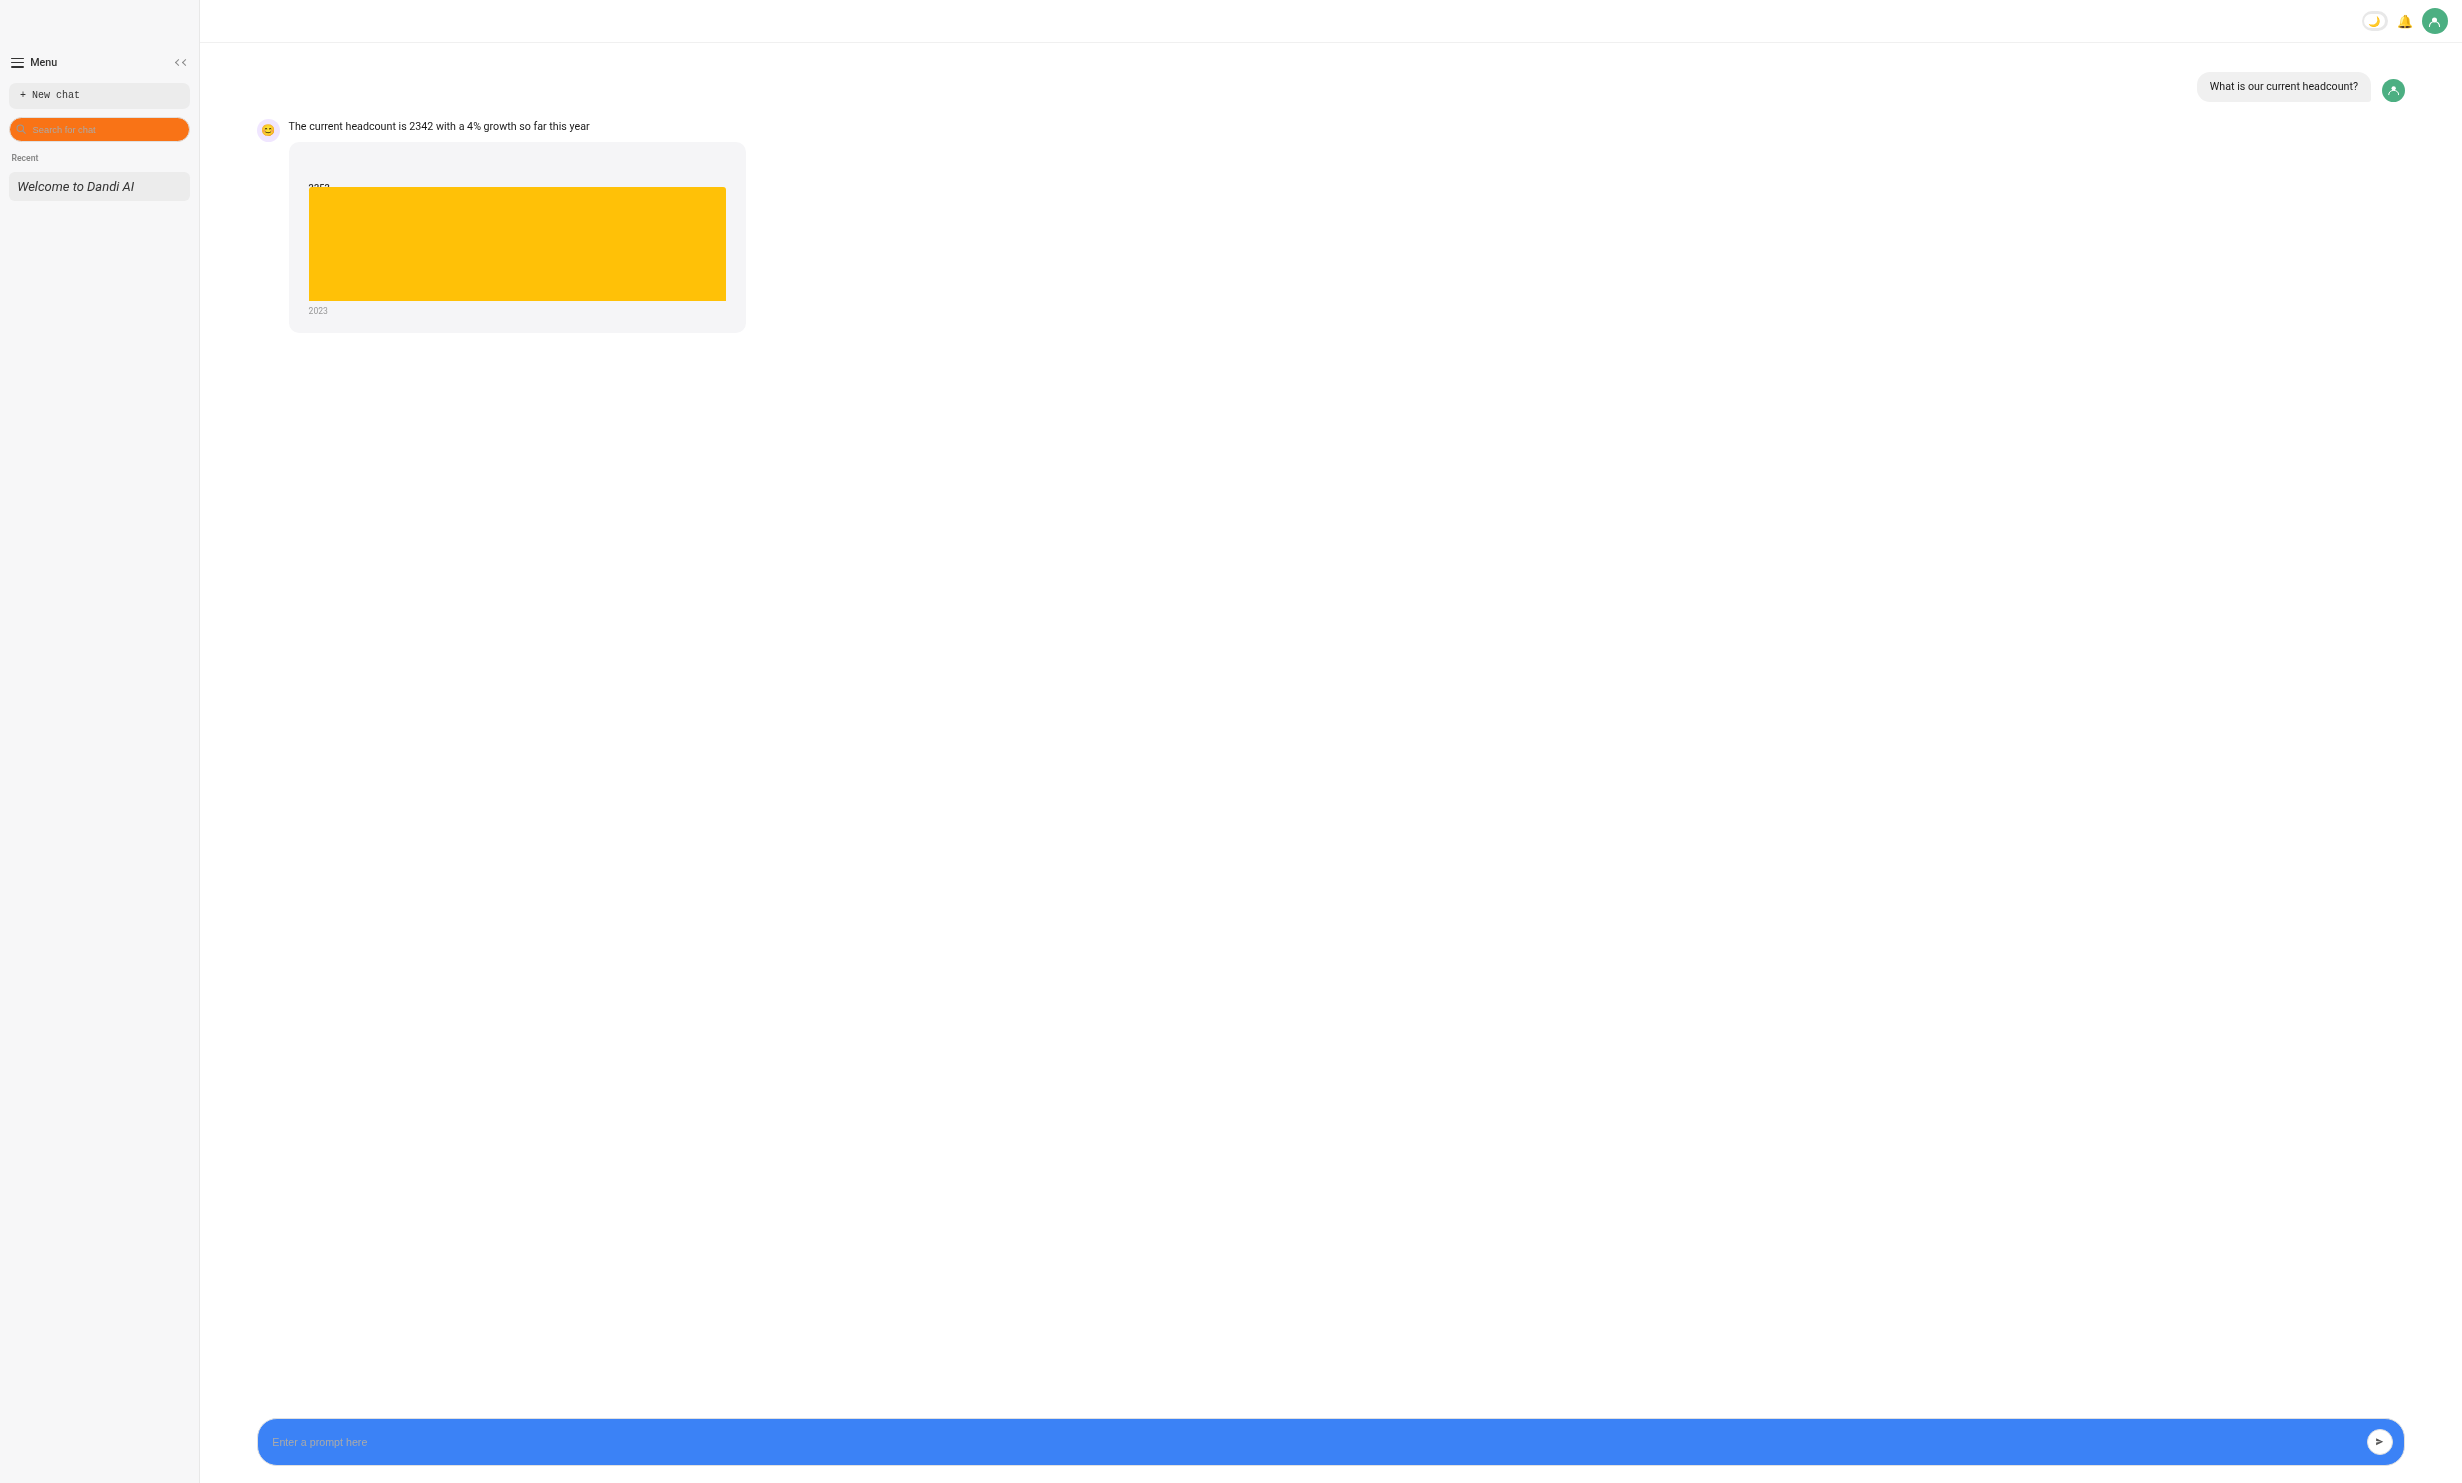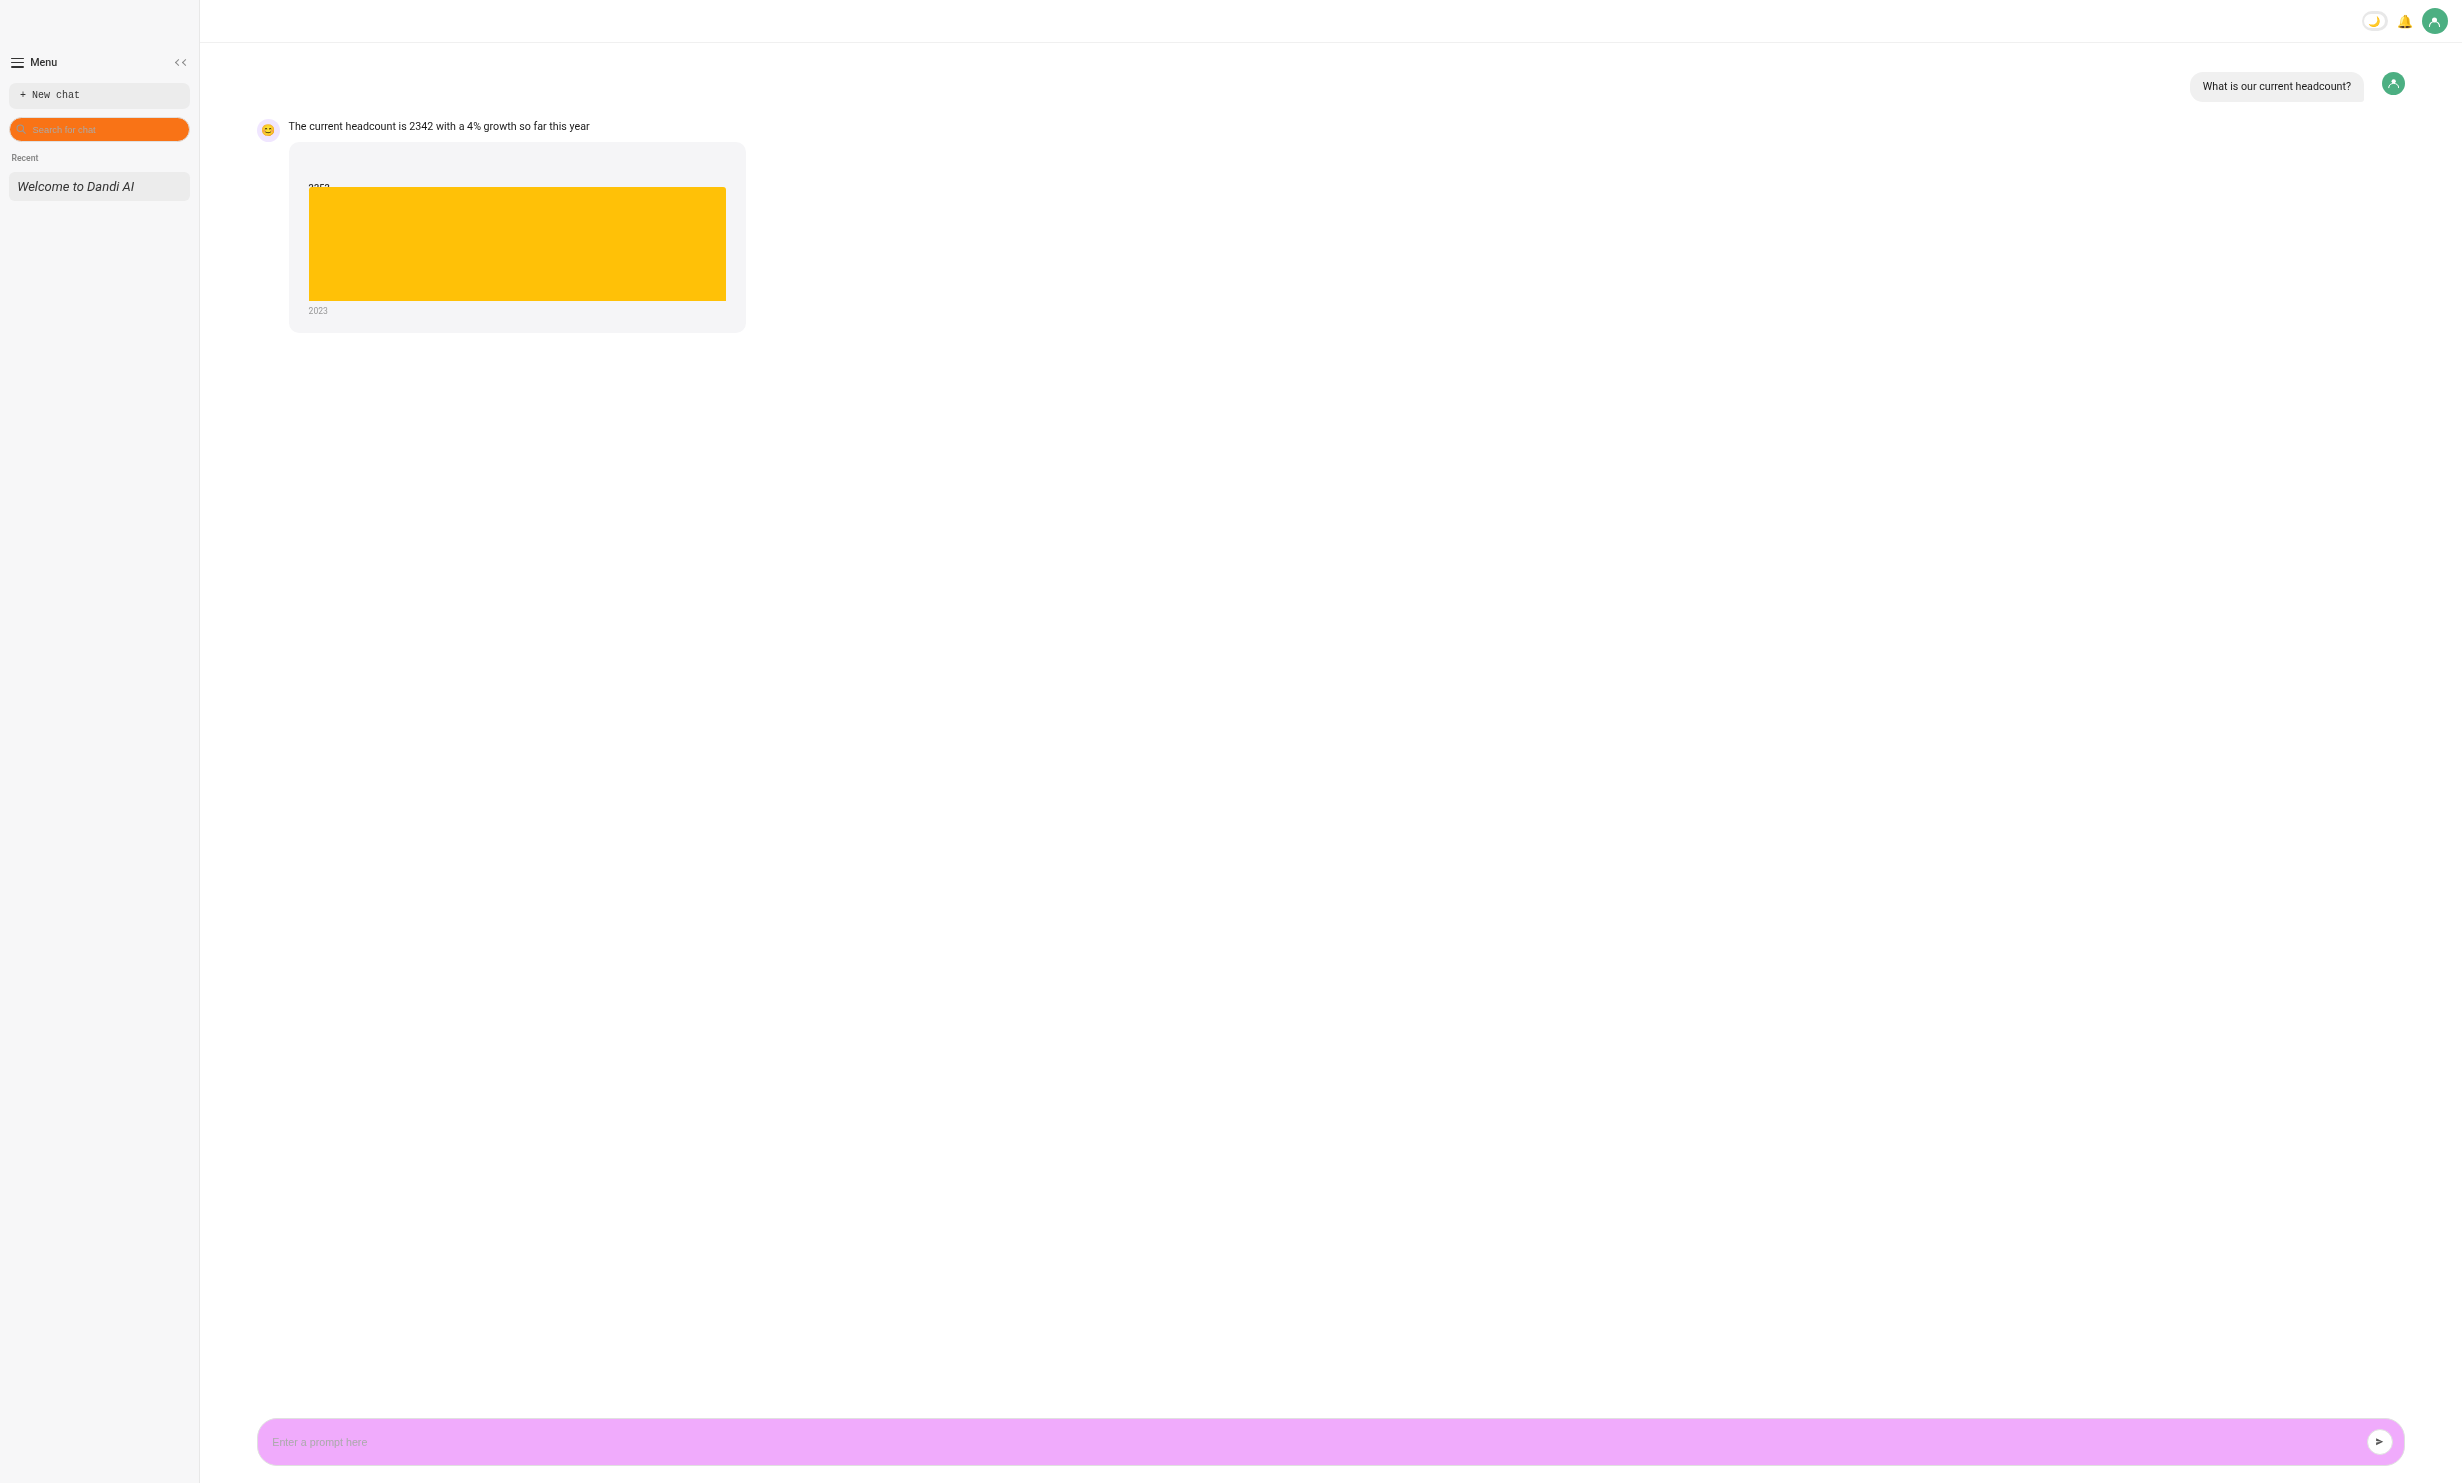--- a/index.html
+++ b/index.html
@@ -198,22 +198,22 @@
       font-size: 28.5px;
       font-weight: 700;
       color: #1a1a1a;
       margin-bottom: 14.3px;
     }
 
     
     .user-message-wrap {
       display: flex;
       justify-content: flex-end;
-      align-items: flex-start;
-      gap: 18px;
+      align-items: flex-end;
+      gap: 11px;
     }
     .user-avatar {
       width: 23px;
       height: 23px;
       border-radius: 50%;
       background: #4caf82;
       display: flex;
       align-items: center;
       justify-content: center;
       color: white;
@@ -274,21 +274,21 @@
       right: 0;
       padding: 11.4px 57px 17px;
       background: #fff;
     }
     .prompt-input-wrap {
       display: flex;
       align-items: center;
       border: 1.1px solid #e0e0e0;
       border-radius: 20px;
       padding: 10px 11.4px 10px 14.3px;
-      background: #f0abfc;
+      background: #3b82f6;
     }
     .prompt-input {
       flex: 1;
       border: none;
       outline: none;
       font-size: 10.7px;
       color: #333;
       background: transparent;
     }
     .prompt-input::placeholder { color: #aaa; }

